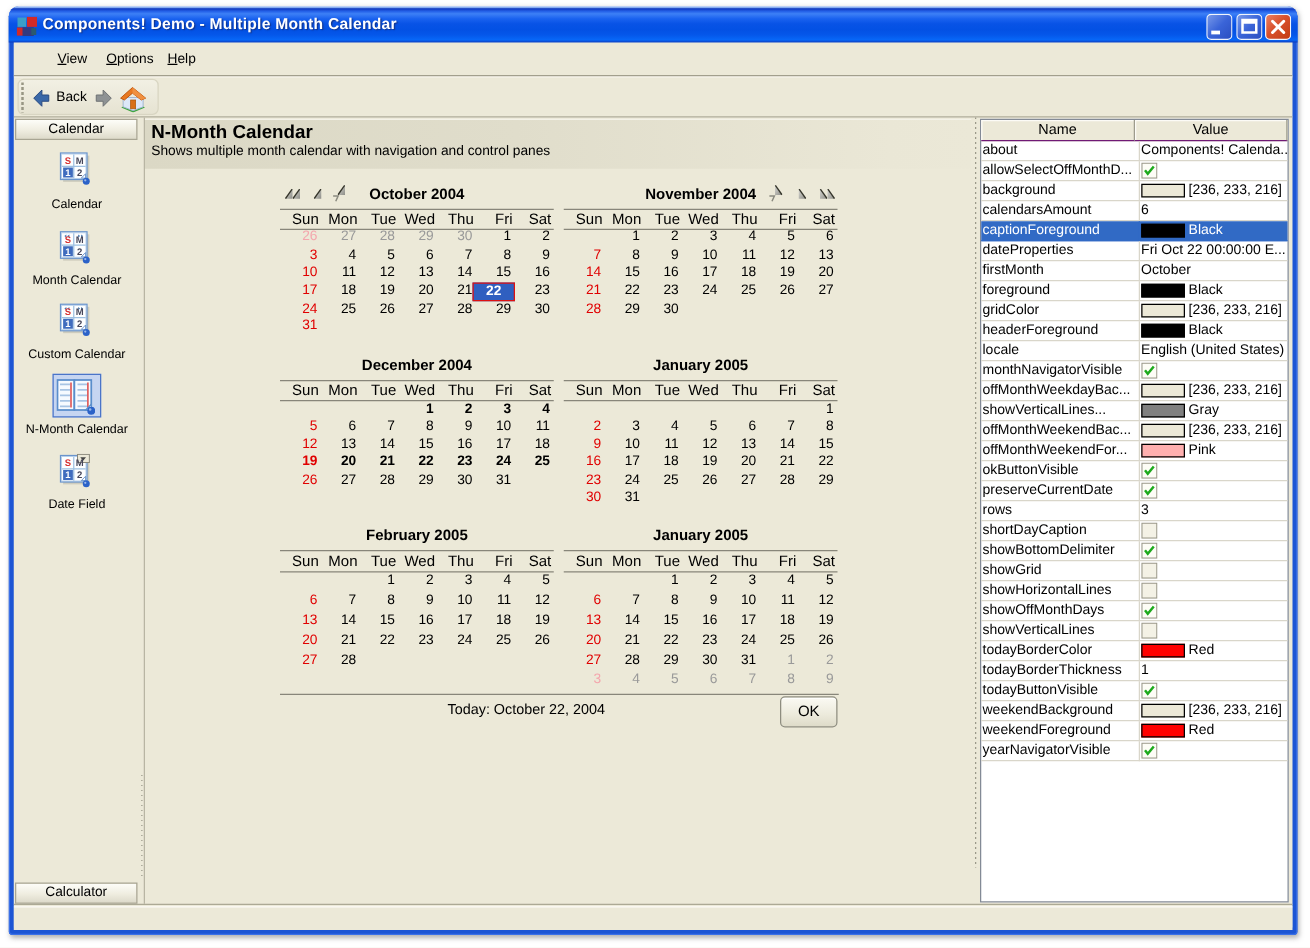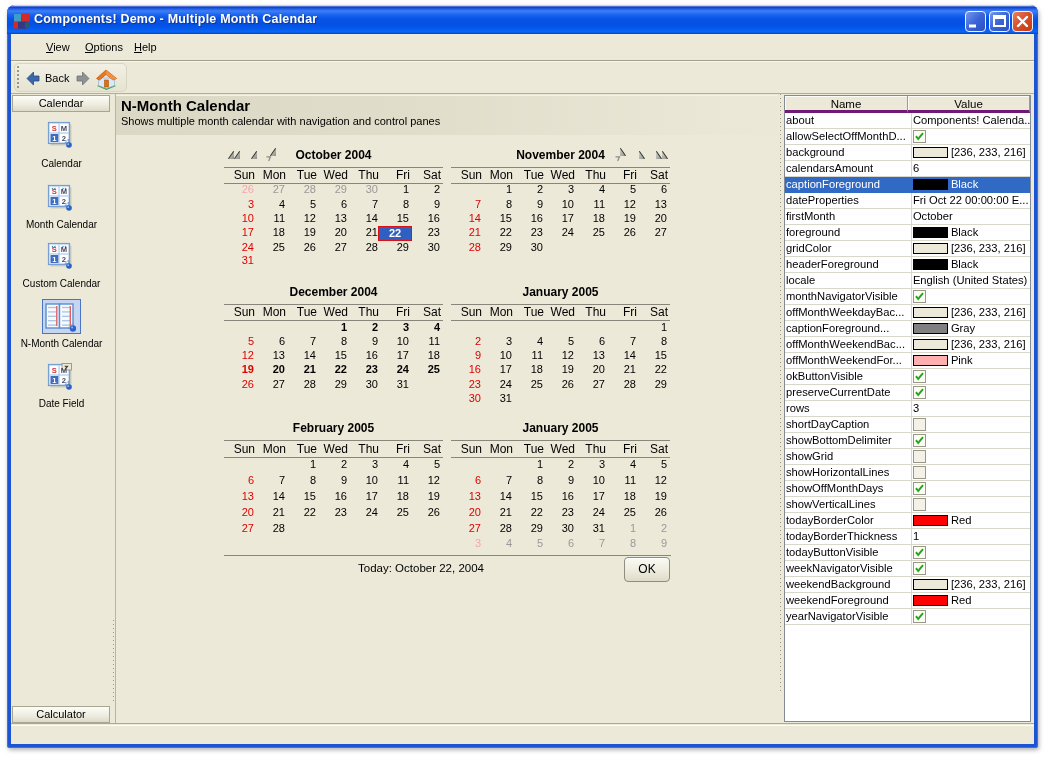--- a/index.html
+++ b/index.html
@@ -35,21 +35,21 @@
 .cc.r{color:#e00000;}
 .cc.g{color:#999;}
 .cc.p{color:#f4a6ad;}
 .selc{position:absolute;right:-2px;top:0.5px;width:34px;height:15.5px;background:#2f5fc0;border:1.5px solid #dd1111;color:#fff;font-weight:bold;text-align:center;line-height:12.5px;}
 .nav{position:absolute;}
 #okbtn{left:624px;top:557px;width:46px;height:25px;border:1px solid #8e8d80;border-radius:4px;background:linear-gradient(180deg,#fbfaf4,#eceadb 60%,#dedbc9);font-size:12px;text-align:center;line-height:23px;color:#000;box-shadow:inset 0 1px 0 #fff;}
 #sidedots{left:101.5px;top:586px;width:1px;height:84px;background-image:repeating-linear-gradient(180deg,#9a9888 0,#9a9888 1px,transparent 1px,transparent 4px);}
 #splitdots{left:768.5px;top:60px;width:1px;height:600px;background-image:repeating-linear-gradient(180deg,#9a9888 0,#9a9888 1px,transparent 1px,transparent 4px);}
 #gridpane{left:773px;top:61px;width:247px;height:627px;background:#fff;border:1px solid #838a96;}
 #ghdr{display:flex;height:17px;background:#ece9d8;}
-#ghdr div{font-size:11.5px;text-align:center;line-height:16px;color:#000;border-right:1px solid #9d9b8d;border-bottom:3px solid #701a75;box-shadow:inset 1px 1px 0 #fcfbf6;}
+#ghdr div{font-size:11.5px;text-align:center;line-height:16px;color:#000;border-right:1px solid #9d9b8d;border-bottom:1px solid #701a75;box-shadow:inset 1px 1px 0 #fcfbf6;}
 #ghdr .c1{width:123px;}#ghdr .c2{width:122px;}
 .prow{display:flex;height:16px;}
 .prow .pname{width:131px;border-right:1px solid #d9d6ca;border-bottom:1px solid #d9d6ca;font-size:11.2px;line-height:15px;padding-left:1px;color:#000;white-space:nowrap;overflow:hidden;}
 .prow .pval{width:122px;border-bottom:1px solid #d9d6ca;font-size:11.2px;line-height:15px;padding-left:1px;color:#000;white-space:nowrap;overflow:hidden;display:flex;align-items:center;}
 .prow.psel .pname,.prow.psel .pval{color:#fff;border-color:#316ac5;background:#316ac5;}
 .swb{display:inline-block;width:35px;height:11px;border:1px solid #000;margin-right:3px;background:#fff;flex:none;}
 #statusline{left:0;top:689px;width:1023px;height:1px;background:#aca995;}
 #statusbar{left:0;top:691px;width:1023px;height:17px;background:#ece9d8;border-top:1px solid #fdfcf8;}
 </style></head><body>
 <div id="win"></div>
@@ -415,21 +415,21 @@
         </div>
       </div>
       <div class="prow">
         <div class="pname">offMonthWeekdayBac...</div>
         <div class="pval">
           <span class="swb" style="background:#ece9d8;"></span>
           <span class="pvt">[236, 233, 216]</span>
         </div>
       </div>
       <div class="prow">
-        <div class="pname">captionForeground...</div>
+        <div class="pname">showVerticalLines...</div>
         <div class="pval">
           <span class="swb" style="background:#808080;"></span>
           <span class="pvt">Gray</span>
         </div>
       </div>
       <div class="prow">
         <div class="pname">offMonthWeekendBac...</div>
         <div class="pval">
           <span class="swb" style="background:#ece9d8;"></span>
           <span class="pvt">[236, 233, 216]</span>
@@ -524,29 +524,20 @@
         </div>
       </div>
       <div class="prow">
         <div class="pname">todayBorderThickness</div>
         <div class="pval">
           <span class="pvt">1</span>
         </div>
       </div>
       <div class="prow">
         <div class="pname">todayButtonVisible</div>
-        <div class="pval">
-          <svg width="13" height="13" viewBox="0 0 13 13" class="cbx">
-            <rect x="0.5" y="0.5" width="12" height="12" fill="#fdfdf6" stroke="#9a9889"></rect>
-            <path d="M3 6.2 L5.2 9 L10 3.2" fill="none" stroke="#1eaa1e" stroke-width="2"></path>
-          </svg>
-        </div>
-      </div>
-      <div class="prow">
-        <div class="pname">weekNavigatorVisible</div>
         <div class="pval">
           <svg width="13" height="13" viewBox="0 0 13 13" class="cbx">
             <rect x="0.5" y="0.5" width="12" height="12" fill="#fdfdf6" stroke="#9a9889"></rect>
             <path d="M3 6.2 L5.2 9 L10 3.2" fill="none" stroke="#1eaa1e" stroke-width="2"></path>
           </svg>
         </div>
       </div>
       <div class="prow">
         <div class="pname">weekendBackground</div>
         <div class="pval">

